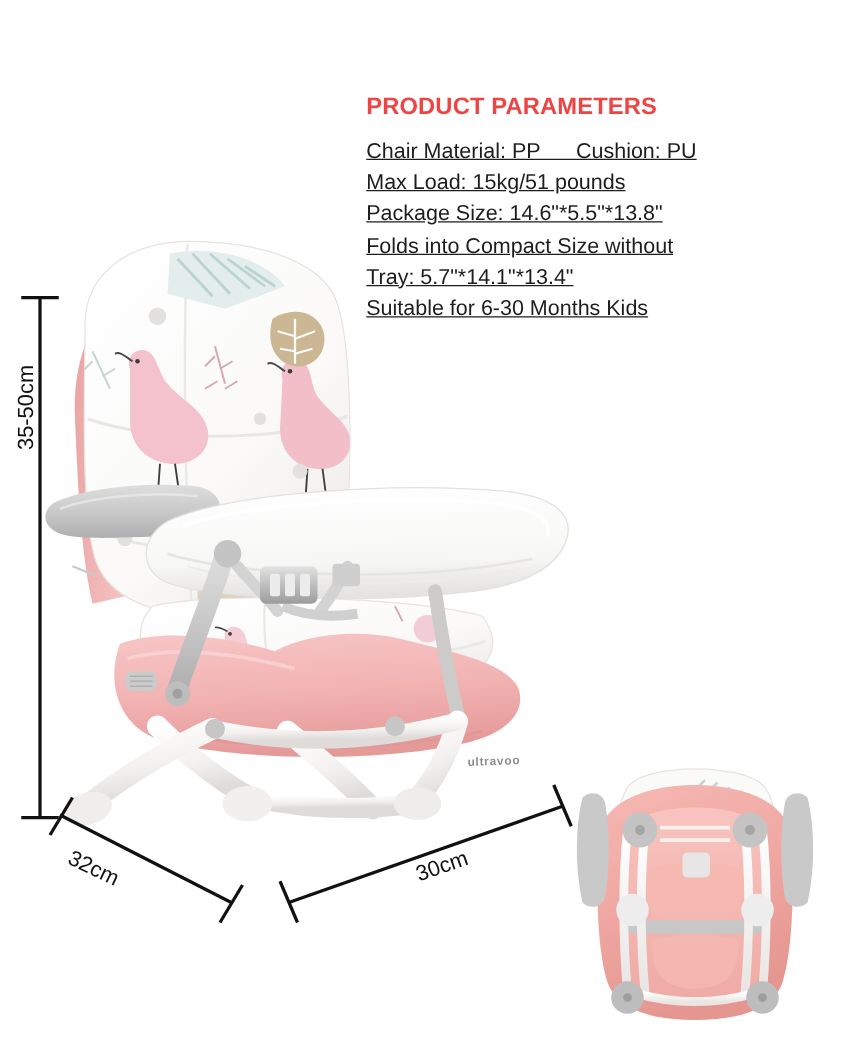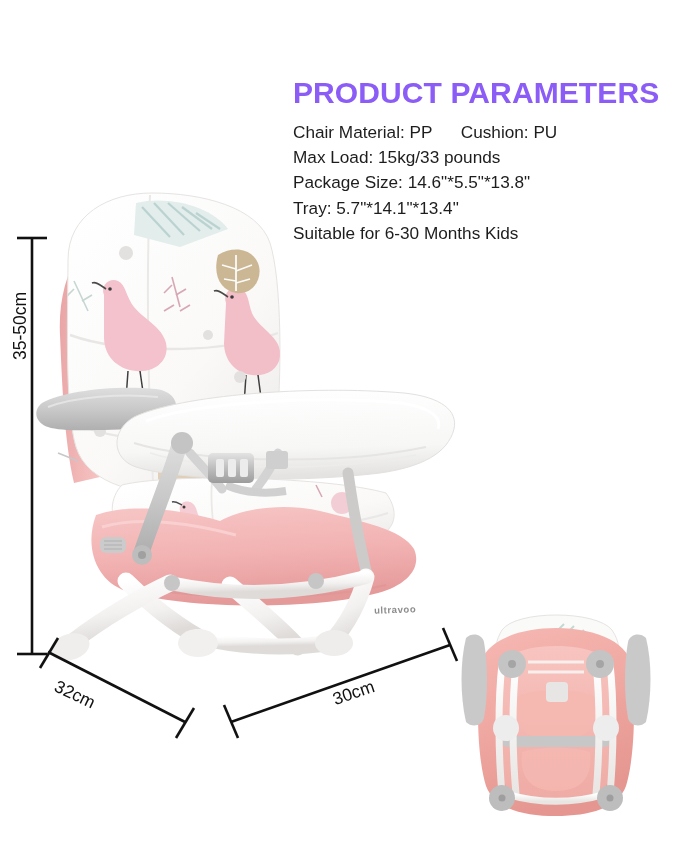--- a/index.html
+++ b/index.html
@@ -1,24 +1,24 @@
 <!DOCTYPE html>
 <html><head>
 <meta charset="utf-8">
 <style>
   html,body{margin:0;padding:0;background:#fff;}
   body{width:679px;height:849px;position:relative;overflow:hidden;
        font-family:"Liberation Sans","DejaVu Sans",sans-serif;color:#1a1a1a;}
 
   
   #spec-block{position:absolute;left:293px;top:76px;width:372px;}
-  #spec-title{font-size:30px;font-weight:700;letter-spacing:.1px;
-              line-height:1.1;white-space:nowrap;color:#8b5cf6;}
+  #spec-title{font-size:19px;font-weight:700;letter-spacing:.1px;
+              line-height:1.1;white-space:nowrap;color:#ef4444;}
   #spec-lines{margin-top:11px;}
-  .spec-line{font-size:17.2px;line-height:25.2px;color:#1d1d1d;white-space:pre;}
+  .spec-line{font-size:17.2px;line-height:25.2px;color:#1d1d1d;white-space:pre;text-decoration:underline;}
 
   
   .dimsvg{position:absolute;left:0;top:0;width:679px;height:849px;
           pointer-events:none;overflow:visible;}
   .dimlabel{position:absolute;font-size:17.5px;color:#111;white-space:nowrap;}
   #dim-vertical-label{left:10px;top:360px;transform:rotate(-90deg);
                       transform-origin:left top;}
   #dim-left-label{left:60px;top:676px;transform:rotate(25.5deg);
                   transform-origin:left top;}
   #dim-right-label{left:330px;top:690px;transform:rotate(-19deg);
@@ -32,22 +32,23 @@
               letter-spacing:.6px;color:#8d8d8d;transform:rotate(-2deg);
               font-weight:600;}
 </style>
 </head>
 <body>
 
 <div id="spec-block">
   <div id="spec-title">PRODUCT PARAMETERS</div>
   <div id="spec-lines">
     <div class="spec-line">Chair Material: PP      Cushion: PU</div>
-    <div class="spec-line">Max Load: 15kg/33 pounds</div>
+    <div class="spec-line">Max Load: 15kg/51 pounds</div>
     <div class="spec-line">Package Size: 14.6"*5.5"*13.8"</div>
+    <div class="spec-line">Folds into Compact Size without</div>
     <div class="spec-line">Tray: 5.7"*14.1"*13.4"</div>
     <div class="spec-line">Suitable for 6-30 Months Kids</div>
   </div>
 </div>
 
 <div id="chair-main">
 <svg class="art" viewBox="0 0 430 475" xmlns="http://www.w3.org/2000/svg">
   <defs>
     <linearGradient id="gShell" x1="0" y1="0" x2="0.2" y2="1">
       <stop offset="0" stop-color="#F7C6C6"></stop>

